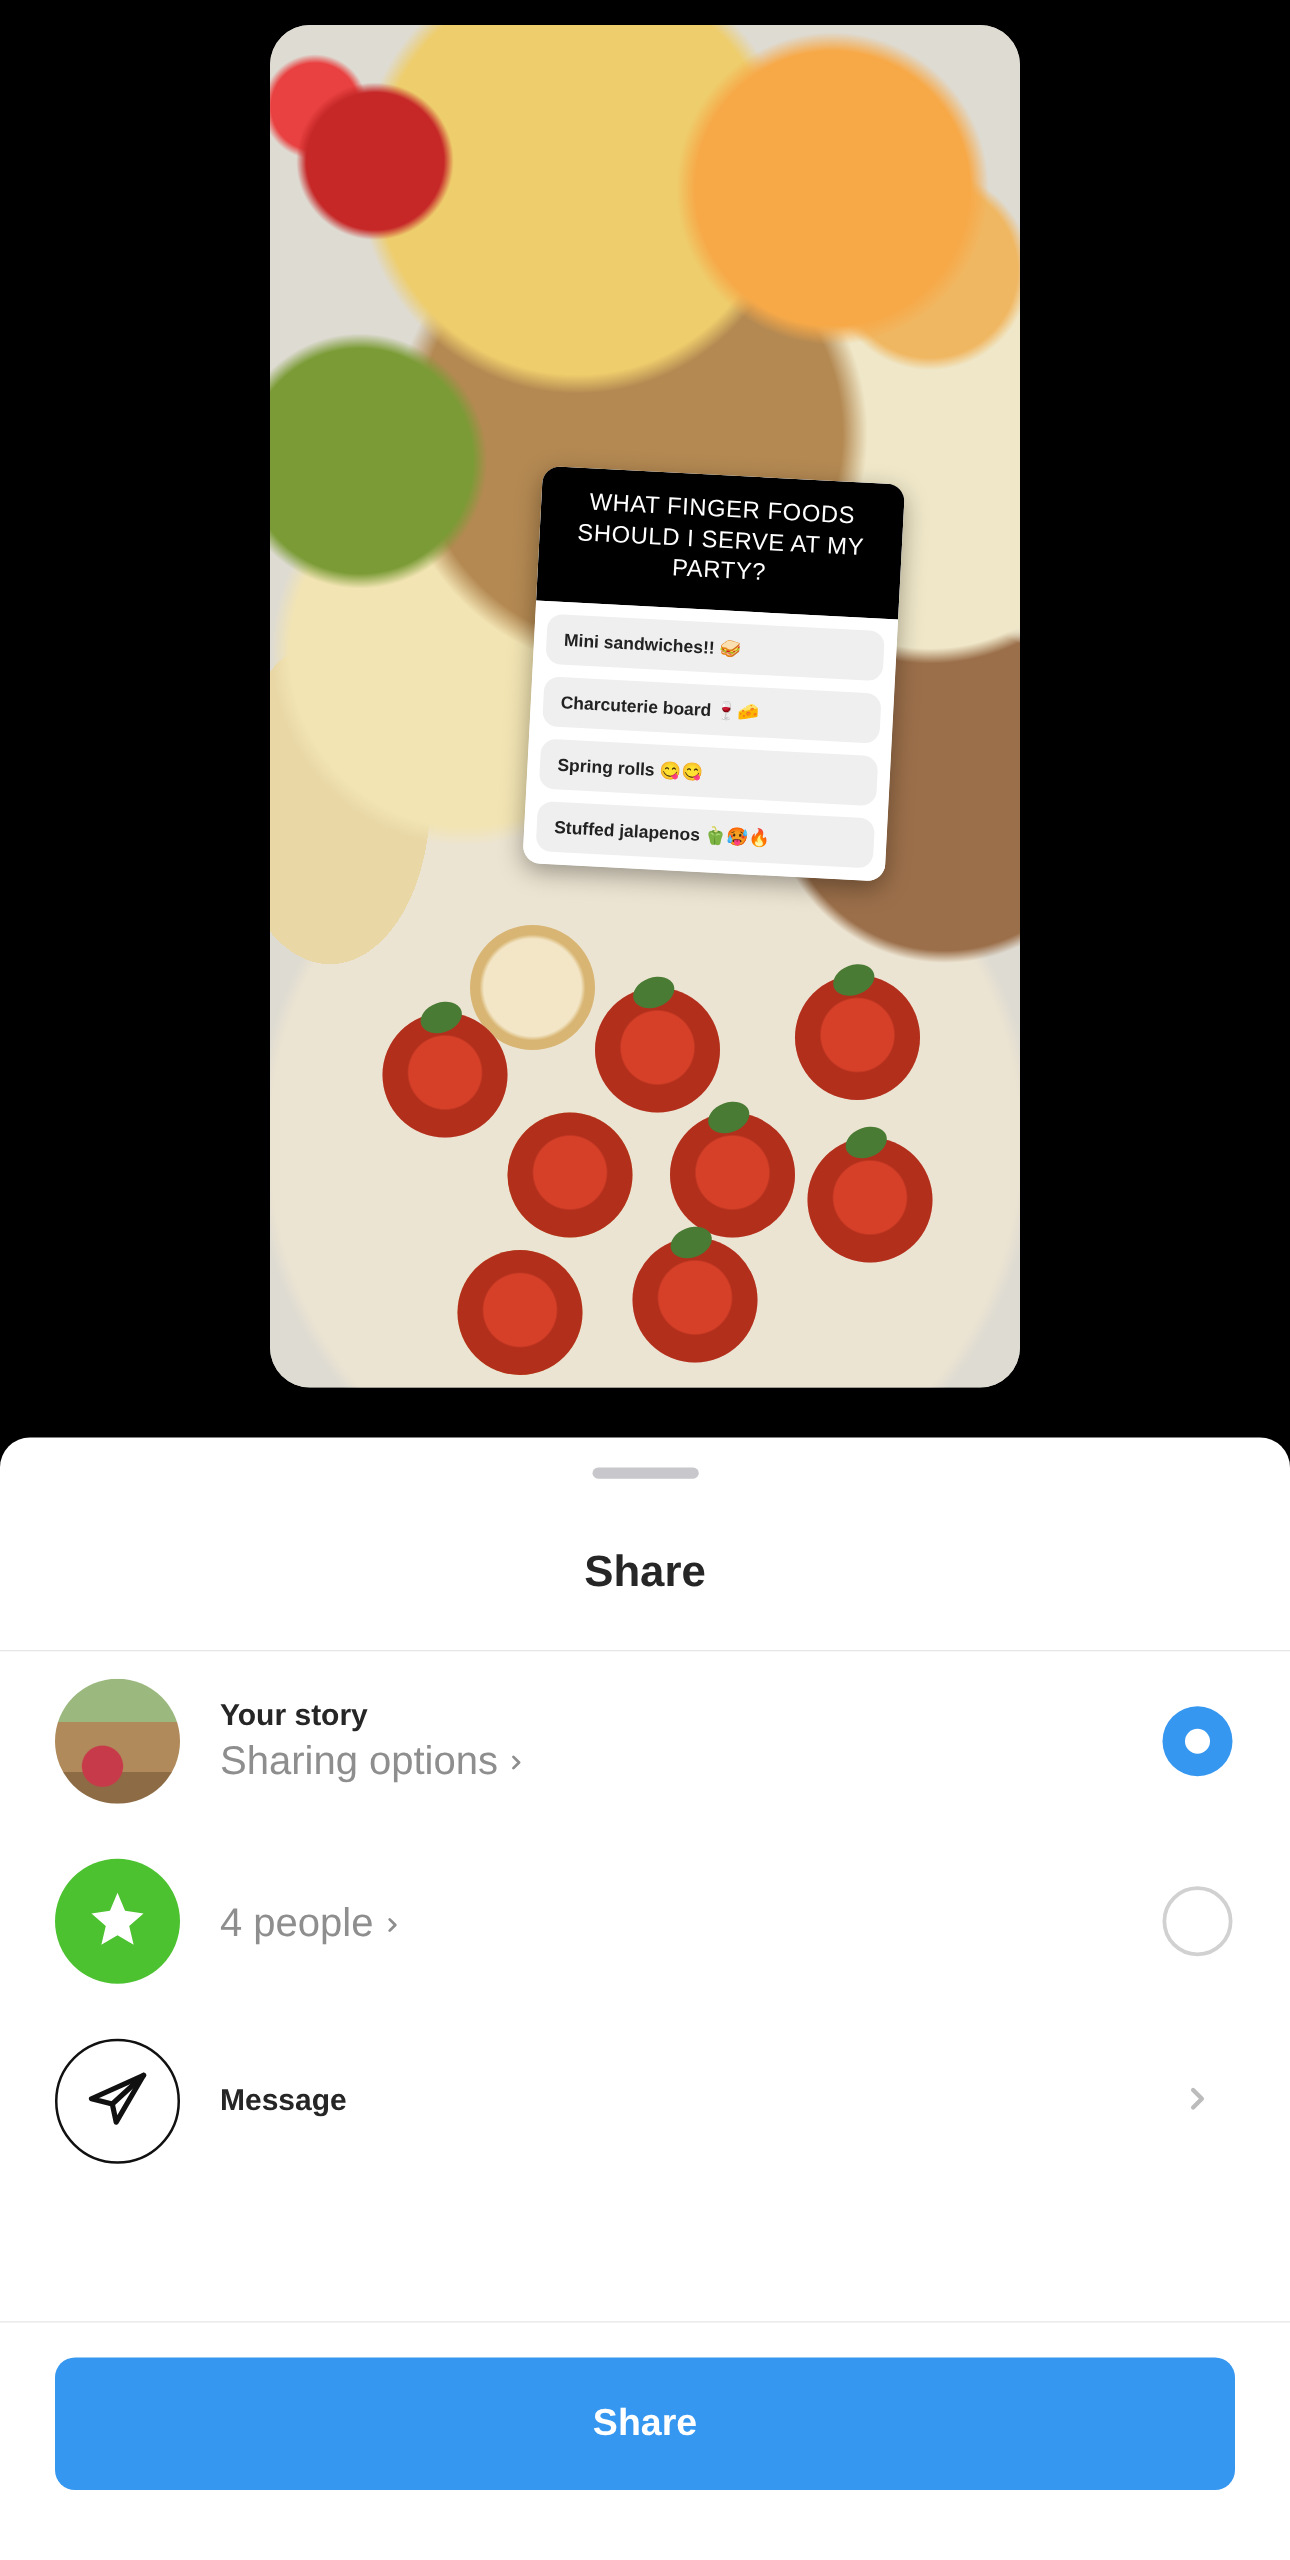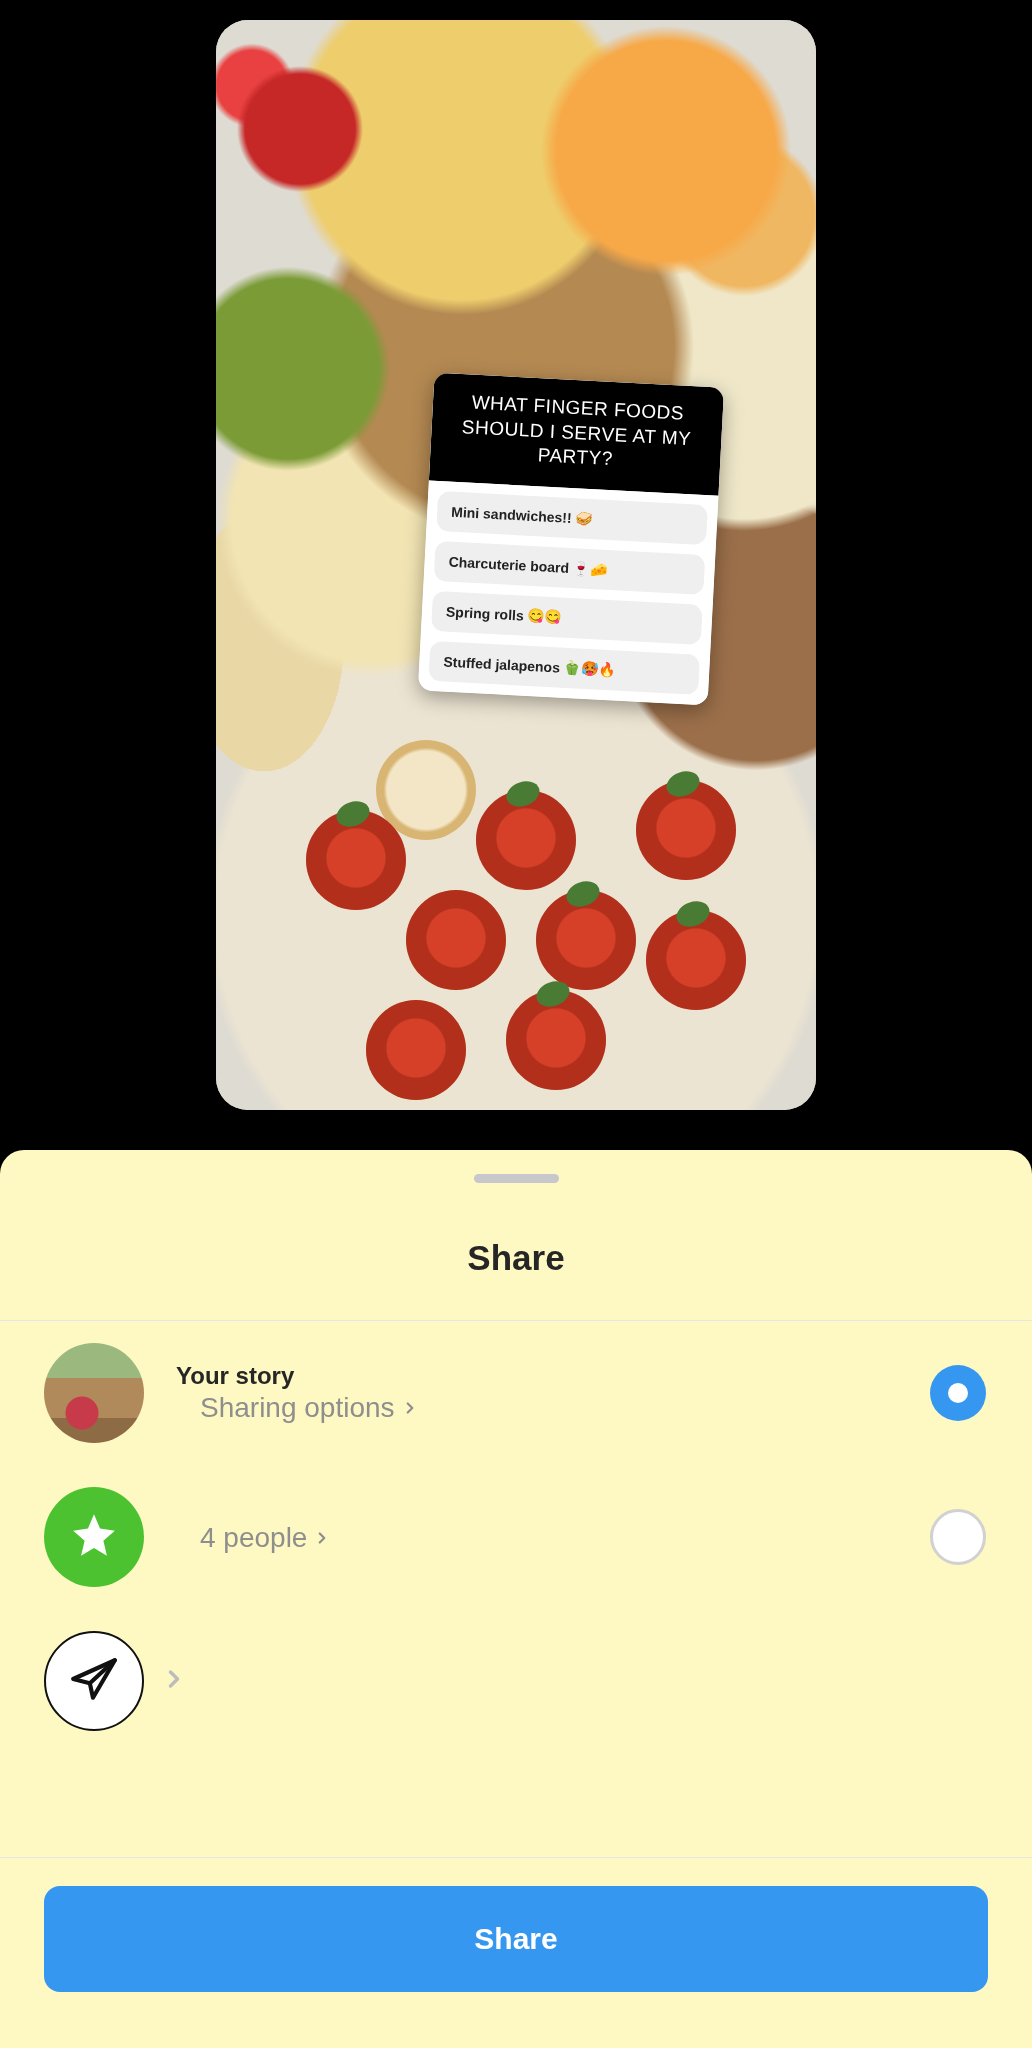--- a/index.html
+++ b/index.html
@@ -117,21 +117,21 @@
     color:#222;
     margin-bottom:10px;
   }
   .opt:last-child{margin-bottom:0;}
 
   
   .sheet{
     position:absolute;
     left:0; right:0; bottom:0;
     top:1150px;
-    background:#fef9c3;
+    background:#ffffff;
     border-top-left-radius:24px;
     border-top-right-radius:24px;
     display:flex;
     flex-direction:column;
   }
   .handle{
     width:85px;height:9px;border-radius:5px;background:var(--handle);
     margin:24px auto 0;
   }
   .sheet-title{
@@ -157,21 +157,21 @@
   .av-your{background:
     radial-gradient(circle at 38% 70%, #c73a4a 0 16px, transparent 17px),
     linear-gradient(#9bb87e 0 35%, #b08a5a 35% 75%, #8d6b44 75% 100%);
   }
   .av-cf{background:var(--green);}
   .av-msg{background:#fff;border:2px solid #111;}
   .star-icon{color:#fff;}
   .send-icon{}
   .row-text{margin-left:32px;flex:1;min-width:0;}
   .row-title{font-size:24px;font-weight:700;color:var(--text);line-height:1.2;}
-  .row-sub{font-size:28px;color:var(--subtext);display:flex;align-items:center;gap:6px;margin-top:2px;margin-left:24px;}
+  .row-sub{font-size:32px;color:var(--subtext);display:flex;align-items:center;gap:6px;margin-top:2px;}
   .chev-small{color:var(--subtext);}
   .trailing{width:60px;display:flex;align-items:center;justify-content:center;}
   .radio{
     width:56px;height:56px;border-radius:50%;
   }
   .radio.selected{background:var(--blue);position:relative;}
   .radio.selected::after{content:"";position:absolute;left:50%;top:50%;width:20px;height:20px;border-radius:50%;background:#fff;transform:translate(-50%,-50%);}
   .radio.unselected{border:3px solid #d1d1d1;background:#fff;}
   .chevron-big{color:#bcbcbc;}
 
@@ -270,20 +270,23 @@
 
     <div class="row">
       <div class="avatar av-msg">
         <span class="send-icon">
           <svg width="50" height="50" viewBox="0 0 24 24" fill="none" stroke="#111" stroke-width="2" stroke-linejoin="round" stroke-linecap="round">
             <path d="M22 3 2 12l8 2 1.5 7L15 15l7-12z"></path>
             <path d="M10 14 22 3"></path>
           </svg>
         </span>
       </div>
+      <div class="row-text">
+        <div class="row-title">Message</div>
+      </div>
       <div class="trailing">
         <span class="chevron-big">
           <svg width="28" height="28" viewBox="0 0 24 24" fill="none" stroke="currentColor" stroke-width="3" stroke-linecap="round" stroke-linejoin="round">
               <polyline points="9 18 15 12 9 6"></polyline>
             </svg>
         </span>
       </div>
     </div>
 
   </div>

